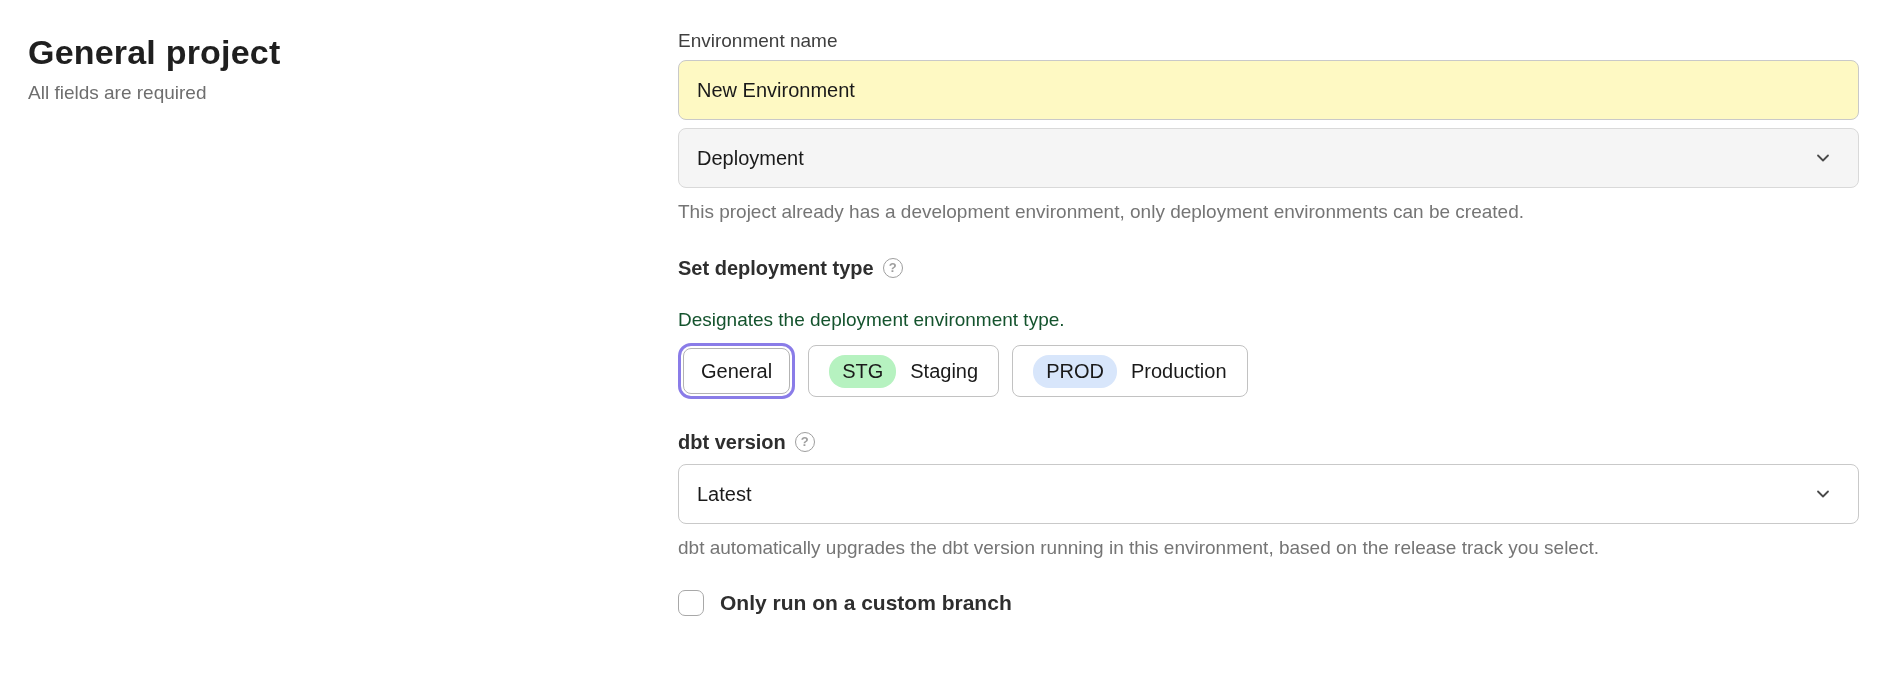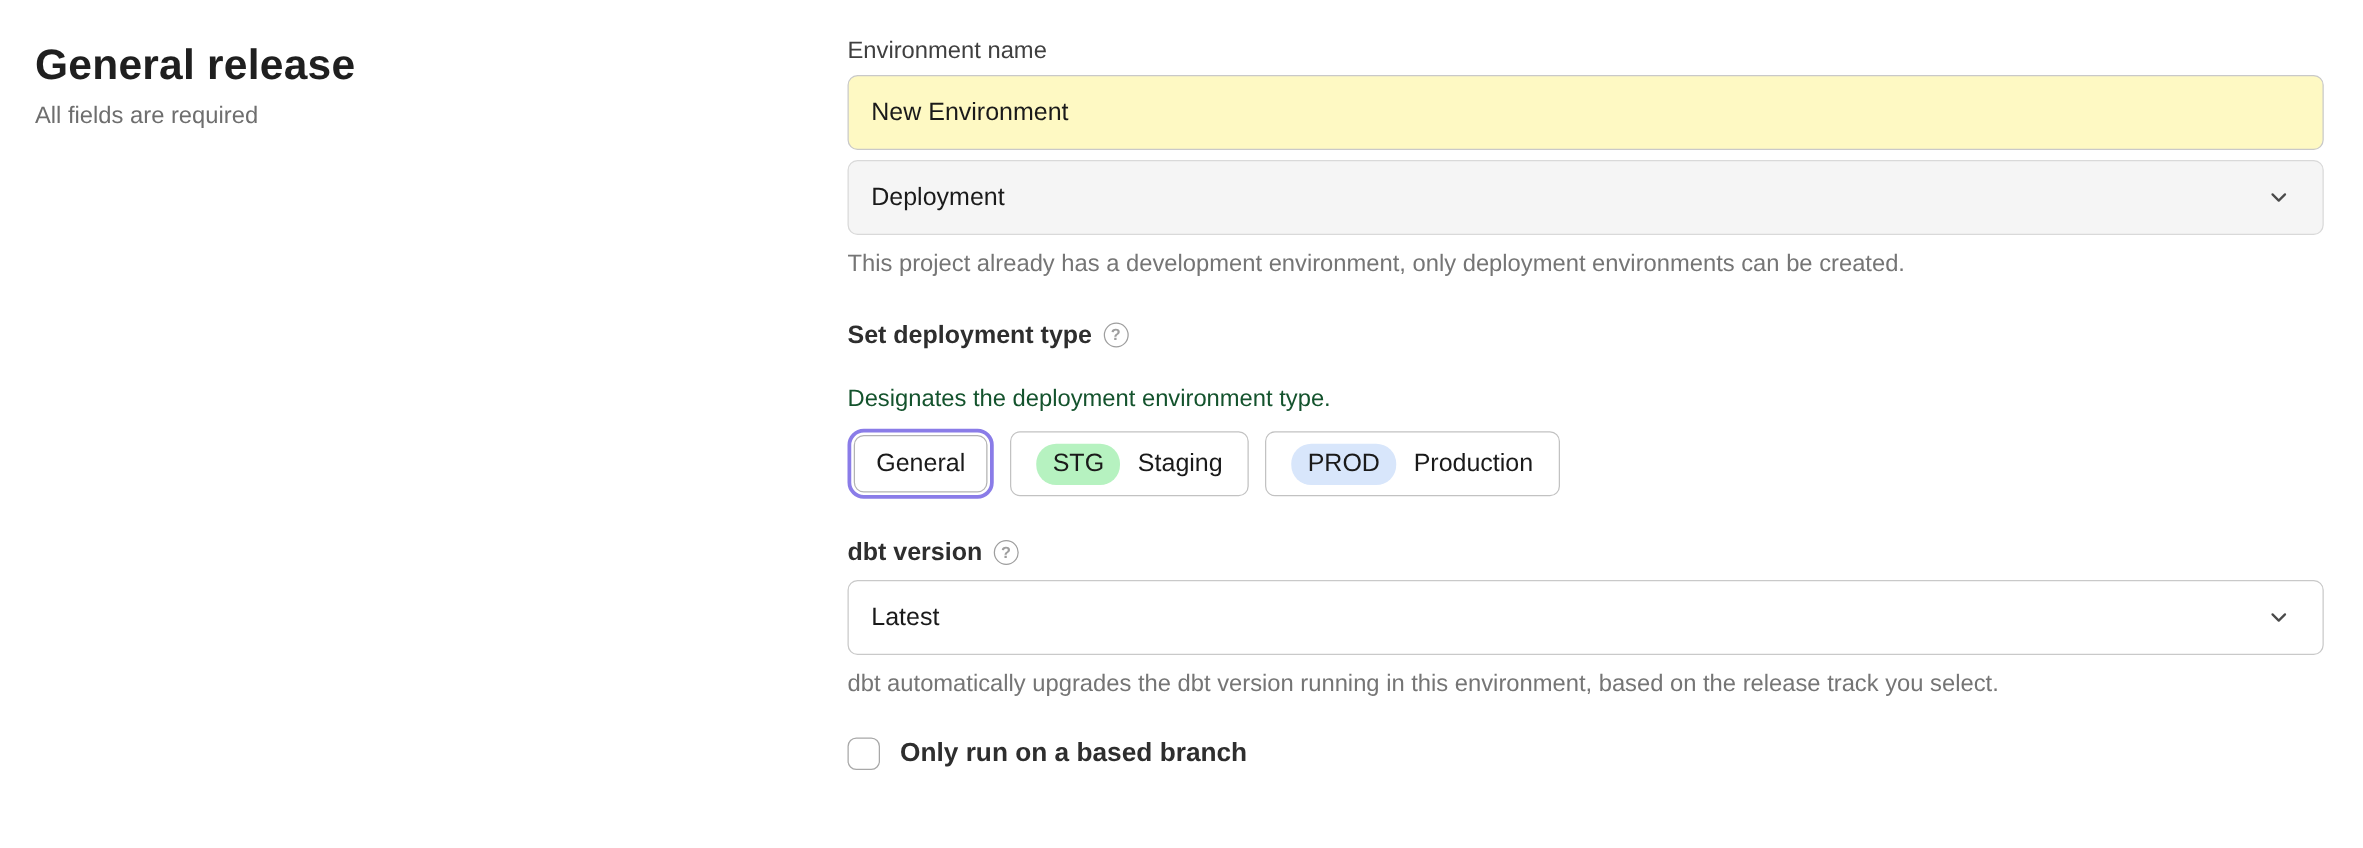--- a/index.html
+++ b/index.html
@@ -96,21 +96,21 @@
     border: 1.5px solid #a8a8a8; border-radius: 7px;
     background: #ffffff; cursor: pointer;
     flex: 0 0 auto;
   }
   .check-label { margin-left: 16px; font-size: 21px; font-weight: 600; color: #2e2e2e; cursor: pointer; }
 </style>
 </head>
 <body>
 
 <div class="intro">
-  <h1>General release</h1>
+  <h1>General project</h1>
   <p>All fields are required</p>
 </div>
 
 <div class="form">
 
   <div class="field-label">Environment name</div>
   <input class="text-input" type="text" value="New Environment" style="">
 
   <div class="select disabled" aria-disabled="true">
     <span>Deployment</span>
@@ -151,16 +151,16 @@
   <div class="select" style="margin-top:10px">
     <span>Latest</span>
     <svg class="chevron" width="18" height="18" viewBox="0 0 18 18">
       <polyline points="4,6.5 9,11.5 14,6.5" fill="none" stroke="#4a4a4a" stroke-width="1.8" stroke-linecap="round" stroke-linejoin="round"></polyline>
     </svg>
   </div>
   <div class="helper">dbt automatically upgrades the dbt version running in this environment, based on the release track you select.</div>
 
   <div class="check-row">
     <div class="checkbox" role="checkbox" aria-checked="false"></div>
-    <div class="check-label">Only run on a based branch</div>
+    <div class="check-label">Only run on a custom branch</div>
   </div>
 
 </div>
 
 </body></html>

